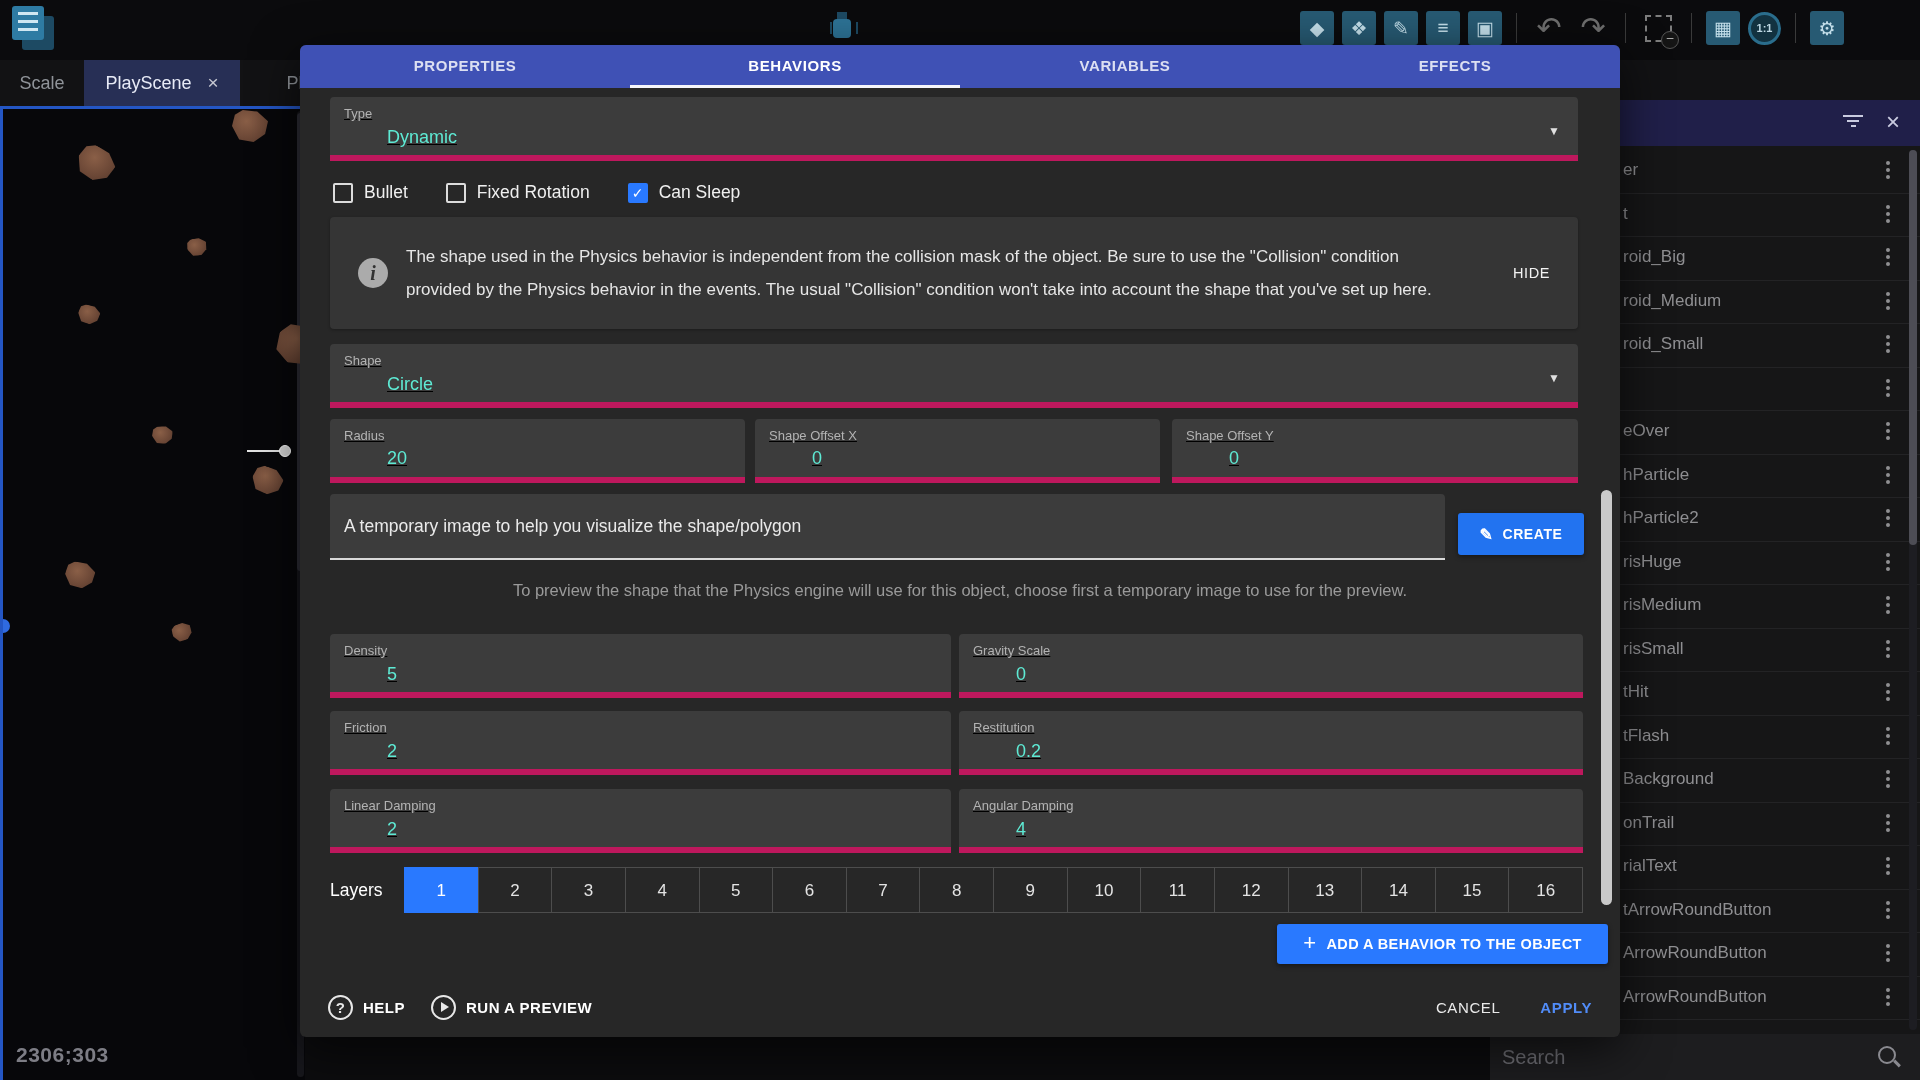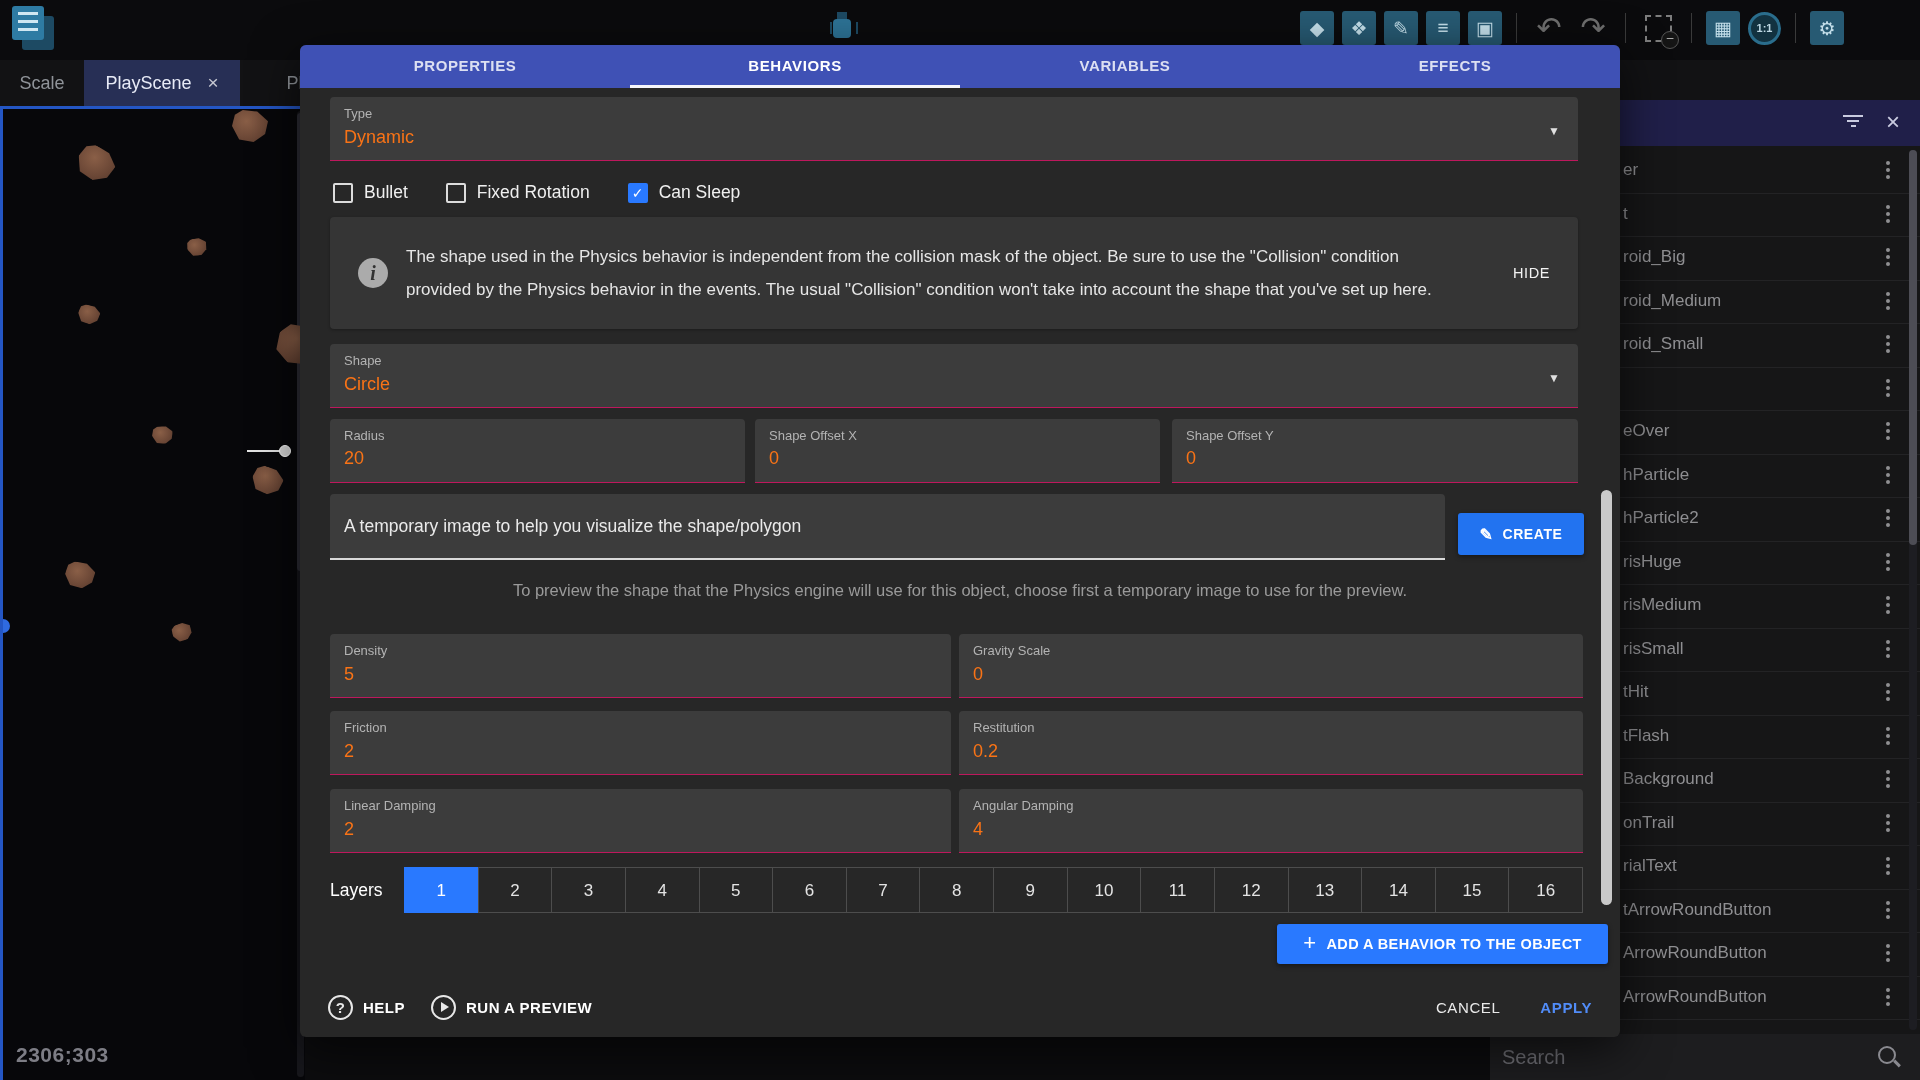--- a/index.html
+++ b/index.html
@@ -67,23 +67,23 @@
   .search-ph{position:absolute;left:12px;top:12px;color:#6e6e74;font-size:20px;}
   .mag{position:absolute;right:24px;top:12px;width:14px;height:14px;border:2px solid #8a8a90;border-radius:50%;}
   .mag::after{content:'';position:absolute;width:8px;height:3px;background:#8a8a90;transform:rotate(45deg);right:-7px;bottom:-3px;}
 
   
   .dialog{position:absolute;left:300px;top:45px;width:1320px;height:992px;background:#272727;border-radius:6px;box-shadow:0 12px 48px rgba(0,0,0,.65);}
   .dlg-tabs{position:absolute;left:0;top:0;width:1320px;height:43px;background:#3f51b5;border-radius:6px 6px 0 0;display:flex;}
   .dtab{flex:1;text-align:center;height:43px;line-height:41px;font-weight:bold;font-size:15px;letter-spacing:.6px;color:rgba(255,255,255,.82);border-bottom:3px solid transparent;box-sizing:border-box;cursor:pointer;}
   .dtab.active{color:#fff;border-bottom-color:#f5f5fa;}
 
-  .field{position:absolute;height:64px;background:#3c3c3c;border-bottom:1px solid #be185d;border-radius:4px 4px 0 0;box-sizing:border-box;padding:9px 14px 0;cursor:text;}
+  .field{position:absolute;height:64px;background:#3c3c3c;border-bottom:6px solid #be185d;border-radius:4px 4px 0 0;box-sizing:border-box;padding:9px 14px 0;cursor:text;text-decoration:underline;}
   .flabel{font-size:13px;color:#b3b3b3;}
-  .fvalue{font-size:18px;color:#f97316;margin-top:6px;}
+  .fvalue{font-size:18px;color:#5eead4;margin-top:6px;margin-left:43px;}
   .wide{left:30px;width:1248px;}
   .caret{position:absolute;right:18px;top:27px;color:#e0e0e0;font-size:12px;}
   .type-field{top:52px;}
   .shape-field{top:299px;}
 
   .cb-row{position:absolute;left:33px;top:137px;display:flex;gap:38px;align-items:center;}
   .cb{display:flex;align-items:center;gap:11px;cursor:pointer;}
   .cbbox{width:20px;height:20px;border:2px solid #dcdcdc;border-radius:2px;box-sizing:border-box;color:#fff;font-size:14px;line-height:17px;text-align:center;}
   .cbbox.checked{background:#2979ff;border-color:#2979ff;}
   .cblabel{font-size:17.5px;color:#f0f0f0;}

